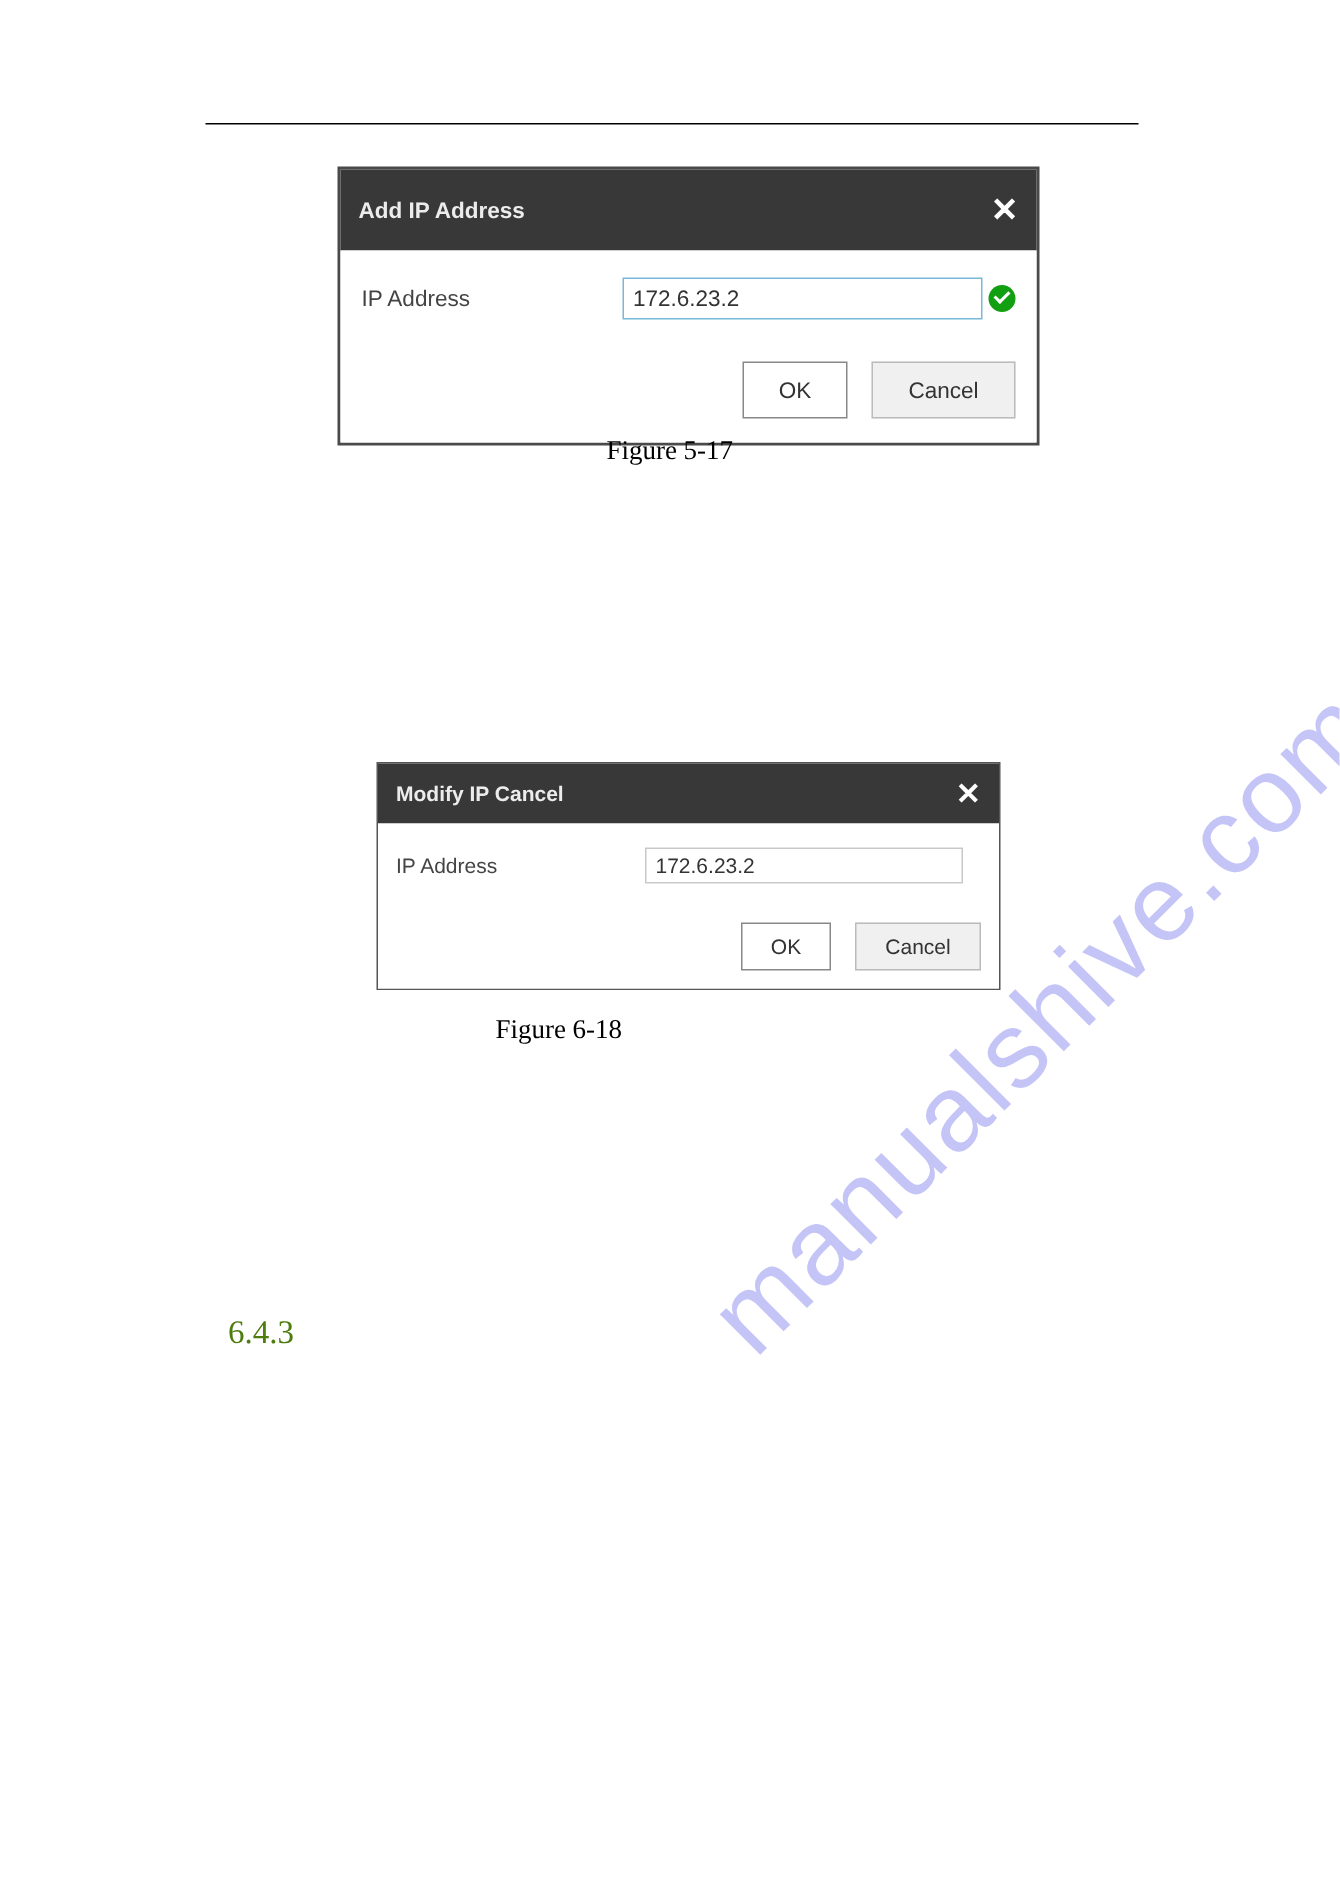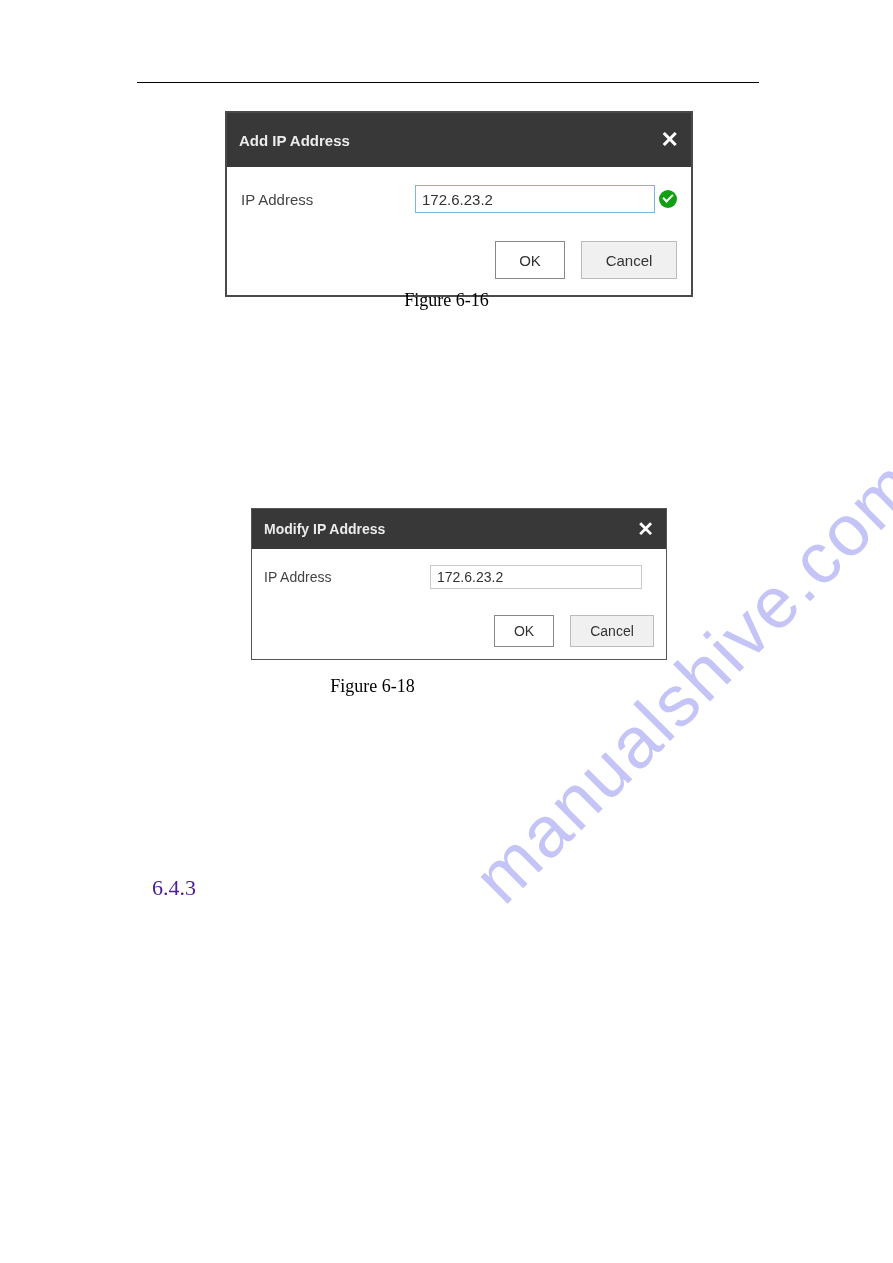--- a/index.html
+++ b/index.html
@@ -214,21 +214,21 @@
     font-family: "Times New Roman", serif;
     font-size: 18px;
     color: #000;
   }
   .section-num {
     position: absolute;
     top: 875px;
     left: 152px;
     font-family: "Times New Roman", serif;
     font-size: 22px;
-    color: #4c1d95;
+    color: #4d7c0f;
   }
   
   .watermark {
     position: absolute;
     top: 640px;
     left: 400px;
     font-size: 72px;
     color: #8b8bf0;
     opacity: 0.5;
     transform: rotate(-45deg);
@@ -259,25 +259,25 @@
           <input type="text" value="172.6.23.2" style="">
           <span class="check-icon"></span>
         </span>
       </div>
       <div class="btnrow1">
         <button class="btn-ok1">OK</button>
         <button class="btn-cancel1">Cancel</button>
       </div>
     </div>
   </div>
-  <div class="caption1">Figure 6-16</div>
+  <div class="caption1">Figure 5-17</div>
 
   <div class="dialog2">
     <div class="titlebar2">
-      <span class="title">Modify IP Address</span>
+      <span class="title">Modify IP Cancel</span>
       <span class="close">✕</span>
     </div>
     <div class="body2">
       <div class="row2">
         <span class="lbl">IP Address</span>
         <input type="text" value="172.6.23.2" style="">
       </div>
       <div class="btnrow2">
         <button class="btn-ok2">OK</button>
         <button class="btn-cancel2">Cancel</button>

